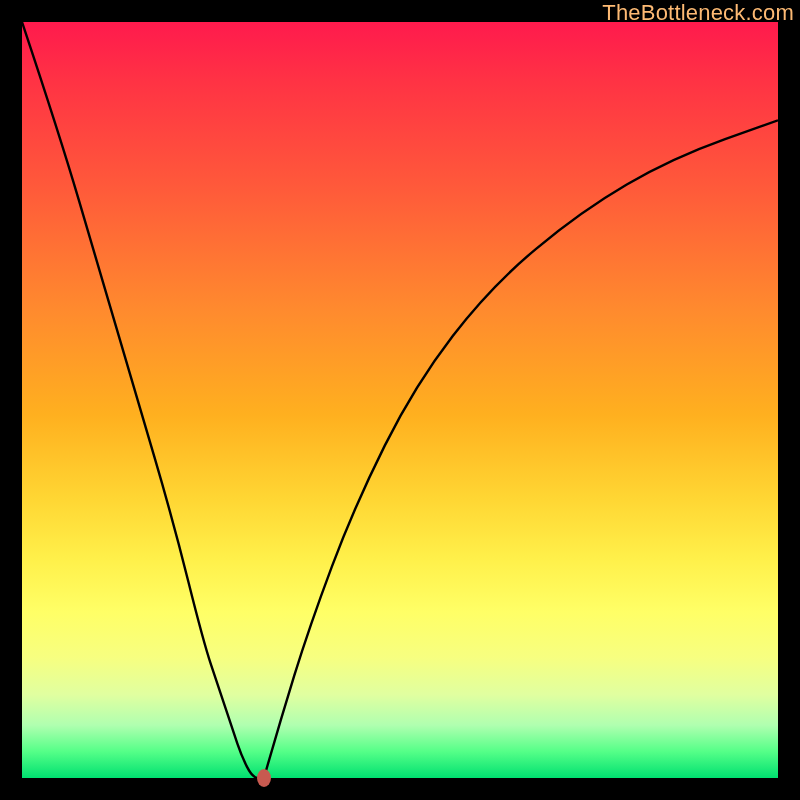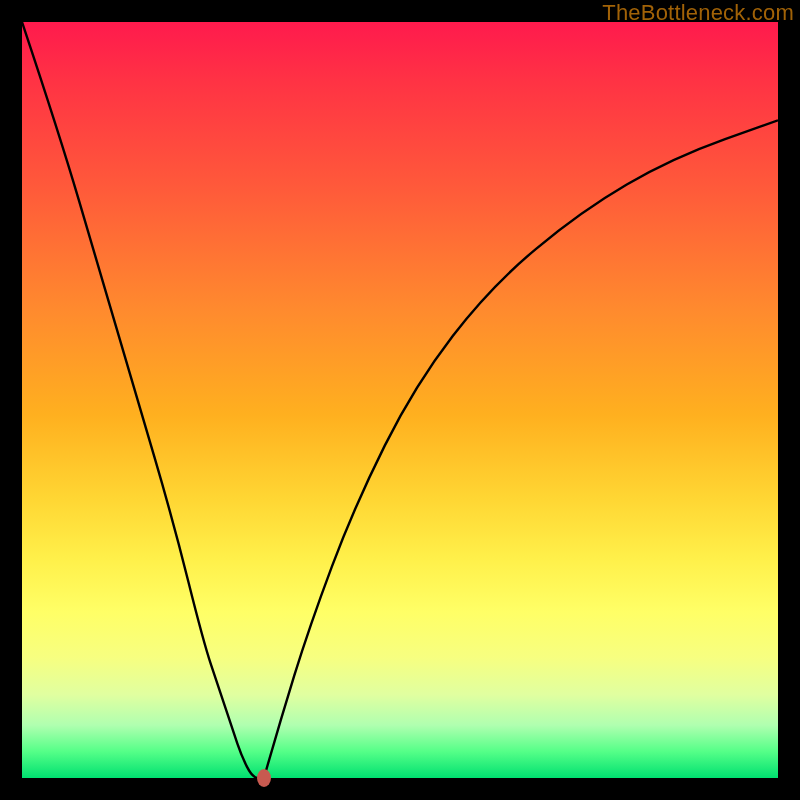--- a/index.html
+++ b/index.html
@@ -36,21 +36,21 @@
       #e0ffa0 89%,
       #b0ffb0 93%,
       #55ff88 96.5%,
       #00e070 100%
     );
   }
   .watermark {
     position: absolute;
     top: 0px;
     right: 6px;
-    color: #a16207;
+    color: #fdba74;
     font-size: 22px;
     font-weight: 500;
     letter-spacing: 0.2px;
   }
   svg.curve {
     position: absolute;
     inset: 0;
   }
   .marker {
     position: absolute;

